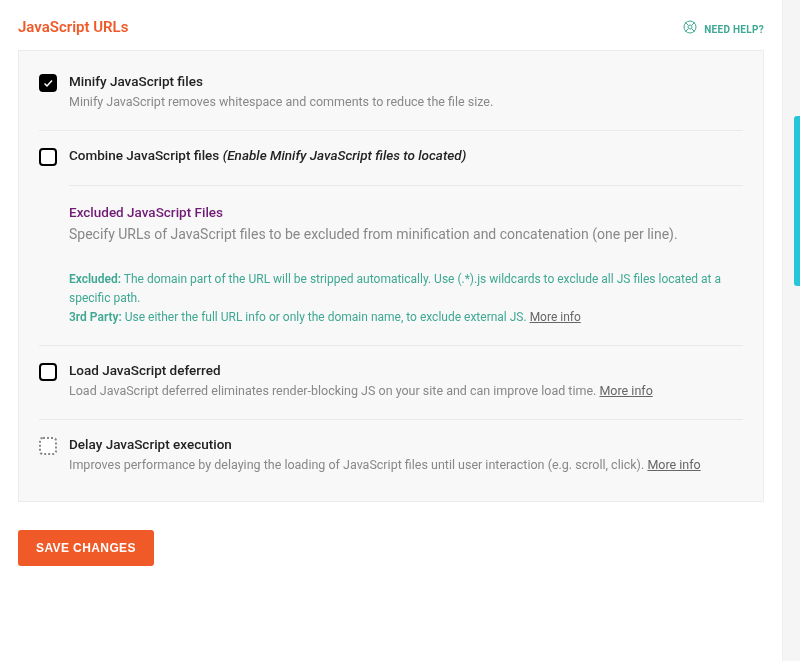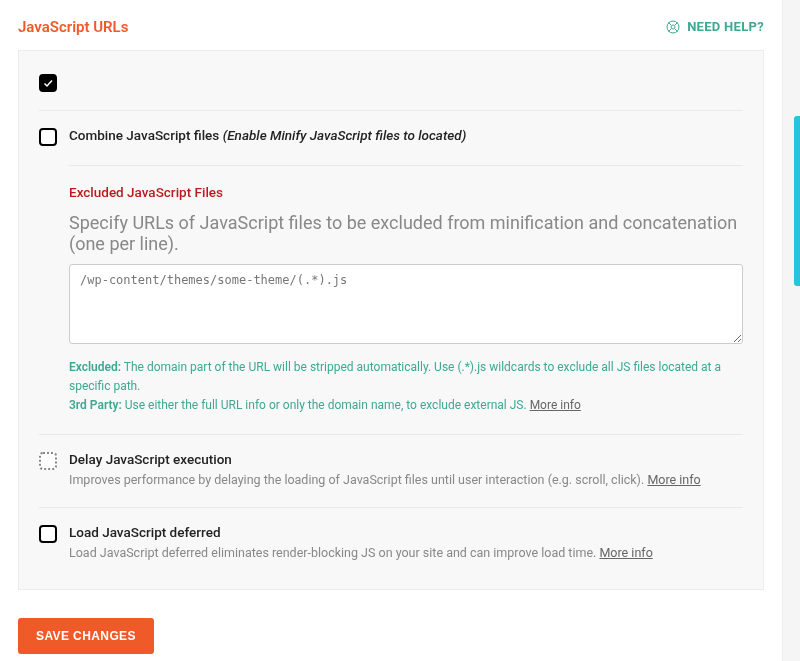--- a/index.html
+++ b/index.html
@@ -20,24 +20,24 @@
     align-items:center;
     margin-bottom:14px;
   }
   .page-title {
     color:#f05a28;
     font-size:15px;
     font-weight:600;
   }
   .help-link {
     display:flex;
-    align-items:flex-start;
+    align-items:flex-end;
     gap:6px;
     color:#3ea893;
-    font-size:13px;
+    font-size:10px;
     font-weight:700;
     letter-spacing:0.3px;
     cursor:pointer;
   }
   .help-icon { width:16px; height:16px; display:inline-flex; align-items:center; justify-content:center;}
   .help-icon svg { stroke:#3ea893; fill:none; stroke-width:1.5; }
   .panel {
     background:#f8f8f8;
     border:1px solid #ececec;
     padding:6px 20px 8px 20px;
@@ -62,22 +62,22 @@
   }
   .checkbox.checked { background:#000; }
   .checkbox.checked svg { stroke:#fff; stroke-width:3; fill:none; }
   .checkbox.dashed { border-style:dotted; border-color:#888; cursor:default;}
   .row-body { flex:1; }
   .row-label { font-size:13.5px; color:#222; font-weight:500; }
   .row-label .italic-note { font-style:italic; font-weight:500; }
   .row-desc { font-size:12.5px; color:#888; line-height:1.5; margin-top:4px; }
   .more-info { color:#666; text-decoration:underline; cursor:pointer; }
   .sub-block { margin-top:22px; border-top:1px solid #e9e9e9; padding-top:18px;}
-  .sub-title { font-size:13.5px; color:#b91c1c; font-weight:500; margin-bottom:12px;}
-  .sub-desc { font-size:18px; color:#888; margin-bottom:10px; }
+  .sub-title { font-size:13.5px; color:#701a75; font-weight:500; margin-bottom:6px;}
+  .sub-desc { font-size:14px; color:#888; margin-bottom:28px; }
   textarea.exclude {
     width:100%;
     height:80px;
     resize:vertical;
     border:1px solid #ccc;
     border-radius:3px;
     padding:8px 10px;
     font-family: "SFMono-Regular", Menlo, Consolas, monospace;
     font-size:12px;
     color:#777;
@@ -128,61 +128,64 @@
   </div>
 
   <div class="panel">
 
     <div class="row">
       <div class="checkbox checked">
         <svg viewBox="0 0 24 24" width="12" height="12">
             <polyline points="5 13 10 18 20 7"></polyline>
           </svg>
       </div>
+      <div class="row-body">
+        <div class="row-label">Minify JavaScript files</div>
+        <div class="row-desc">Minify JavaScript removes whitespace and comments to reduce the file size.</div>
+      </div>
     </div>
 
     <div class="row">
       <div class="checkbox"></div>
       <div class="row-body">
         <div class="row-label">
           <span>Combine JavaScript files</span>
           <span class="italic-note">(Enable Minify JavaScript files to located)</span>
         </div>
 
         <div class="sub-block">
           <div class="sub-title">Excluded JavaScript Files</div>
           <div class="sub-desc">Specify URLs of JavaScript files to be excluded from minification and concatenation (one per line).</div>
-          <textarea class="exclude" style="">/wp-content/themes/some-theme/(.*).js</textarea>
           <div class="green-note">
             <b>Excluded:</b><span> The domain part of the URL will be stripped automatically. Use (.*).js wildcards to exclude all JS files located at a specific path.</span><br>
             <b>3rd Party:</b><span> Use either the full URL info or only the domain name, to exclude external JS.</span>
             <span class="green-more">More info</span>
           </div>
+        </div>
+      </div>
+    </div>
+
+    <div class="row">
+      <div class="checkbox"></div>
+      <div class="row-body">
+        <div class="row-label">Load JavaScript deferred</div>
+        <div class="row-desc">
+          <span>Load JavaScript deferred eliminates render-blocking JS on your site and can improve load time.</span>
+          <span class="more-info">More info</span>
         </div>
       </div>
     </div>
 
     <div class="row">
       <div class="checkbox dashed"></div>
       <div class="row-body">
         <div class="row-label">Delay JavaScript execution</div>
         <div class="row-desc">
           <span>Improves performance by delaying the loading of JavaScript files until user interaction (e.g. scroll, click).</span>
           <span class="more-info">More info</span>
         </div>
       </div>
     </div>
 
-    <div class="row">
-      <div class="checkbox"></div>
-      <div class="row-body">
-        <div class="row-label">Load JavaScript deferred</div>
-        <div class="row-desc">
-          <span>Load JavaScript deferred eliminates render-blocking JS on your site and can improve load time.</span>
-          <span class="more-info">More info</span>
-        </div>
-      </div>
-    </div>
-
   </div>
 
   <button class="save-btn">SAVE CHANGES</button>
 </div>
 
 </body></html>

